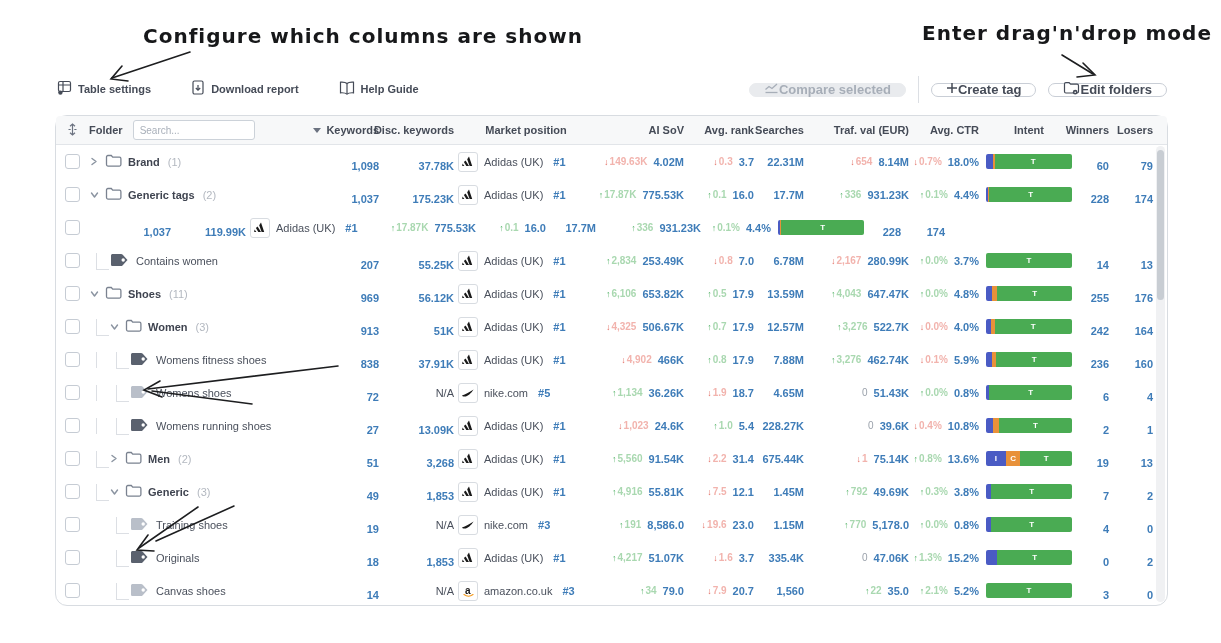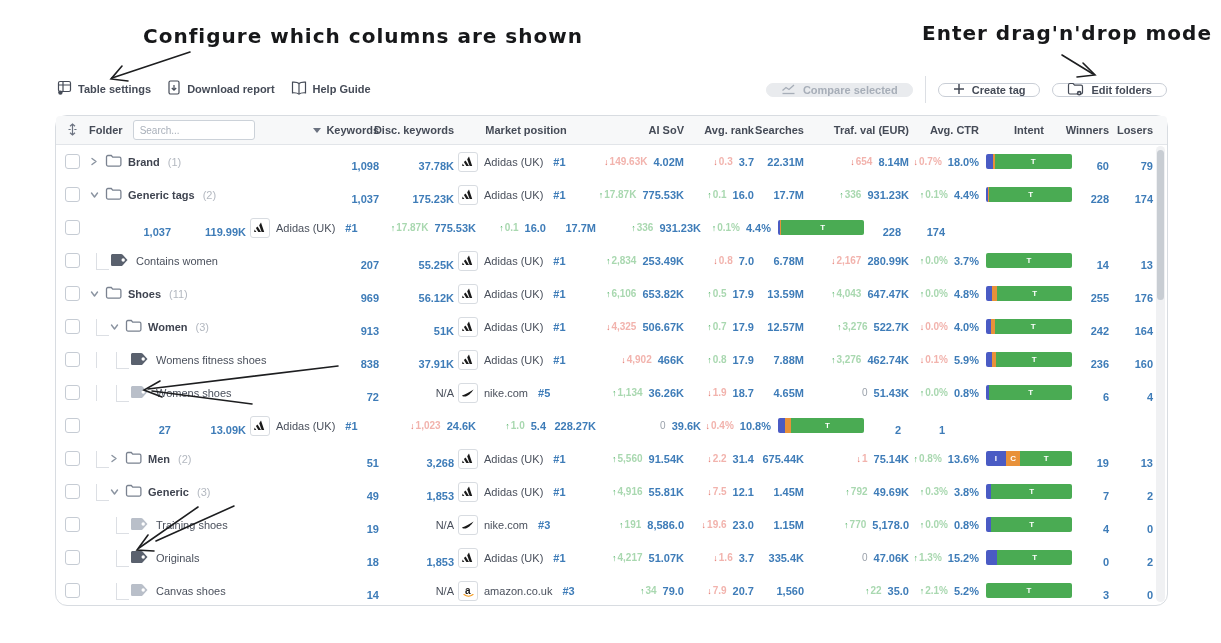--- a/index.html
+++ b/index.html
@@ -5,24 +5,24 @@
   html,body{margin:0;padding:0;}
   body{width:1221px;height:643px;position:relative;background:#fff;font-family:"Liberation Sans",sans-serif;font-size:11px;color:#454b57;overflow:hidden;}
 
   
   .ann{position:absolute;font-family:"DejaVu Sans",sans-serif;font-weight:700;color:#17181a;letter-spacing:1px;white-space:nowrap;}
   .ann-lg{font-size:20px;}
   .ann-md{font-size:20px;}
   #ann-overlay{position:absolute;left:0;top:0;width:1221px;height:643px;pointer-events:none;z-index:6;}
 
   
-  .toolbar-left{position:absolute;left:57px;top:80px;display:flex;align-items:center;gap:16px;}
+  .toolbar-left{position:absolute;left:57px;top:80px;display:flex;align-items:center;gap:40px;}
   .btn-plain{display:inline-flex;align-items:center;gap:6px;font-size:11px;font-weight:700;color:#454b57;cursor:pointer;background:none;border:none;padding:0;font-family:inherit;}
   .toolbar-right{position:absolute;right:54px;top:76px;display:flex;align-items:center;gap:12px;}
-  .pill{display:inline-flex;align-items:center;gap:7px;height:14px;padding:0 14px;border-radius:14px;font-size:11px;font-weight:700;font-family:inherit;cursor:pointer;}
+  .pill{display:inline-flex;align-items:center;gap:0;height:14px;padding:0 14px;border-radius:14px;font-size:13px;font-weight:700;font-family:inherit;cursor:pointer;}
   .pill-disabled{background:#e9ebee;border:1px solid #e9ebee;color:#a7aeb8;cursor:default;}
   .pill-outline{background:#fff;border:1px solid #c9ced6;color:#454b57;}
   .tb-divider{width:1px;height:27px;background:#dcdfe4;}
 
   
   .table-wrap{position:absolute;left:55px;top:115px;width:1113px;height:491px;border:1px solid #d8dce1;border-radius:12px;background:#fff;box-sizing:border-box;}
   .thead{display:flex;align-items:center;height:28px;background:#f7f8f9;border-bottom:1px solid #e2e5e9;border-radius:4px 4px 0 0;}
   .th{font-weight:700;color:#454b57;font-size:11px;white-space:nowrap;}
   .cell{display:flex;align-items:center;box-sizing:border-box;white-space:nowrap;}
   .right{justify-content:flex-end;}
@@ -826,20 +826,32 @@
         </div>
         <div class="cell c-lose right">
           <span class="num link">4</span>
         </div>
         <div class="cell c-pad"></div>
       </div>
       <div class="trow">
         <div class="cell c-check">
           <div class="cb"></div>
         </div>
+        <div class="cell c-folder">
+          <div class="guide" style="left: 7px;"></div>
+          <div class="guide half" style="left: 27px;"></div>
+          <div class="conn" style="left: 27px;"></div>
+          <div class="tree-content" style="margin-left: 40px;">
+            <span><svg width="21" height="14" viewBox="0 0 21 14">
+                <path d="M2 2.6C2 1.7 2.7 1 3.6 1h8.6c.5 0 1 .2 1.3.6L18.5 7l-5 5.4c-.3.4-.8.6-1.3.6H3.6C2.7 13 2 12.3 2 11.4z" fill="#5a616e"></path>
+                <circle cx="14.2" cy="7" r="1.7" fill="#fff"></circle>
+              </svg></span>
+            <span class="tlabel">Womens running shoes</span>
+          </div>
+        </div>
         <div class="cell c-kw right">
           <span class="num link">27</span>
         </div>
         <div class="cell c-disc right">
           <span class="num link">13.09K</span>
         </div>
         <div class="cell c-market">
           <span class="mkt-box">
             <svg width="12" height="11" viewBox="0 0 12 11">
               <g fill="#1a1a1a">

